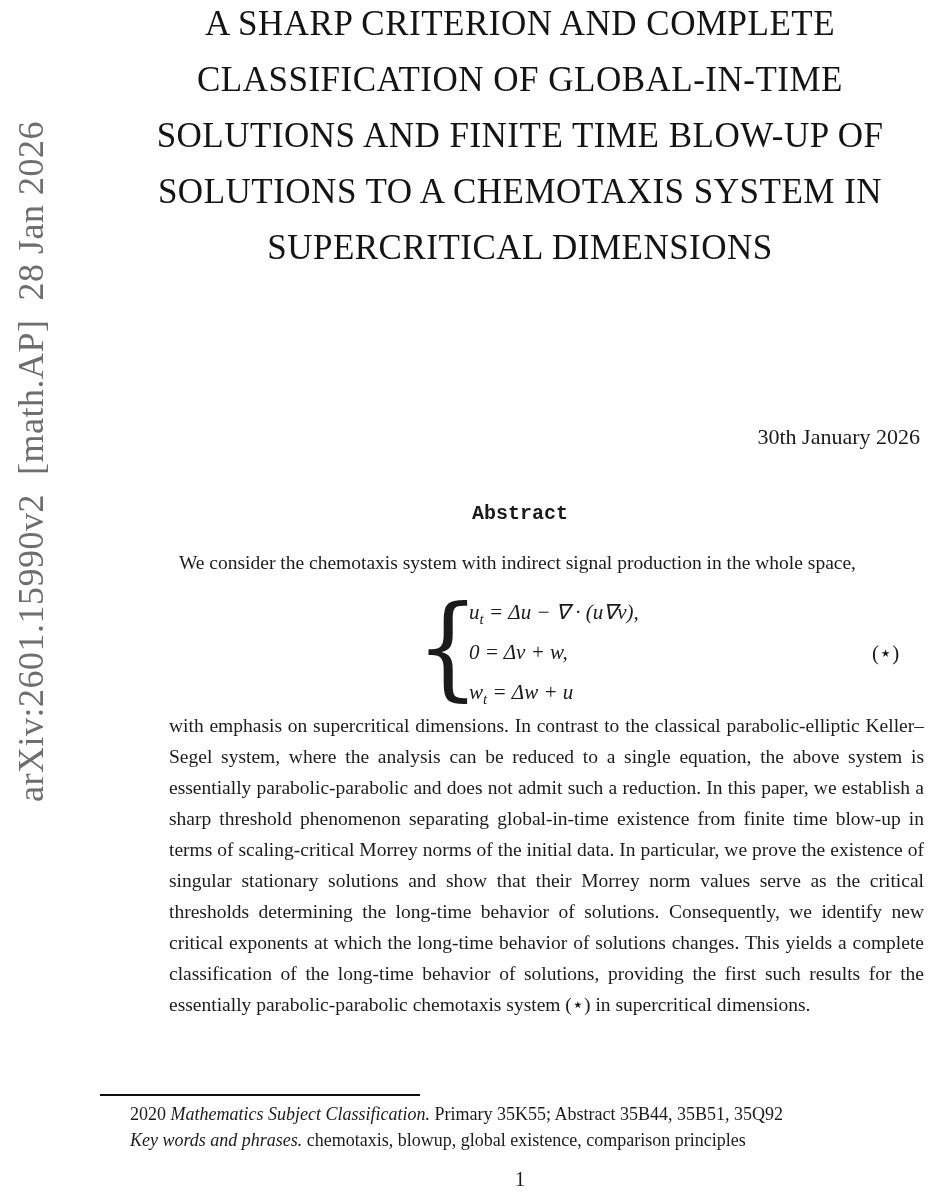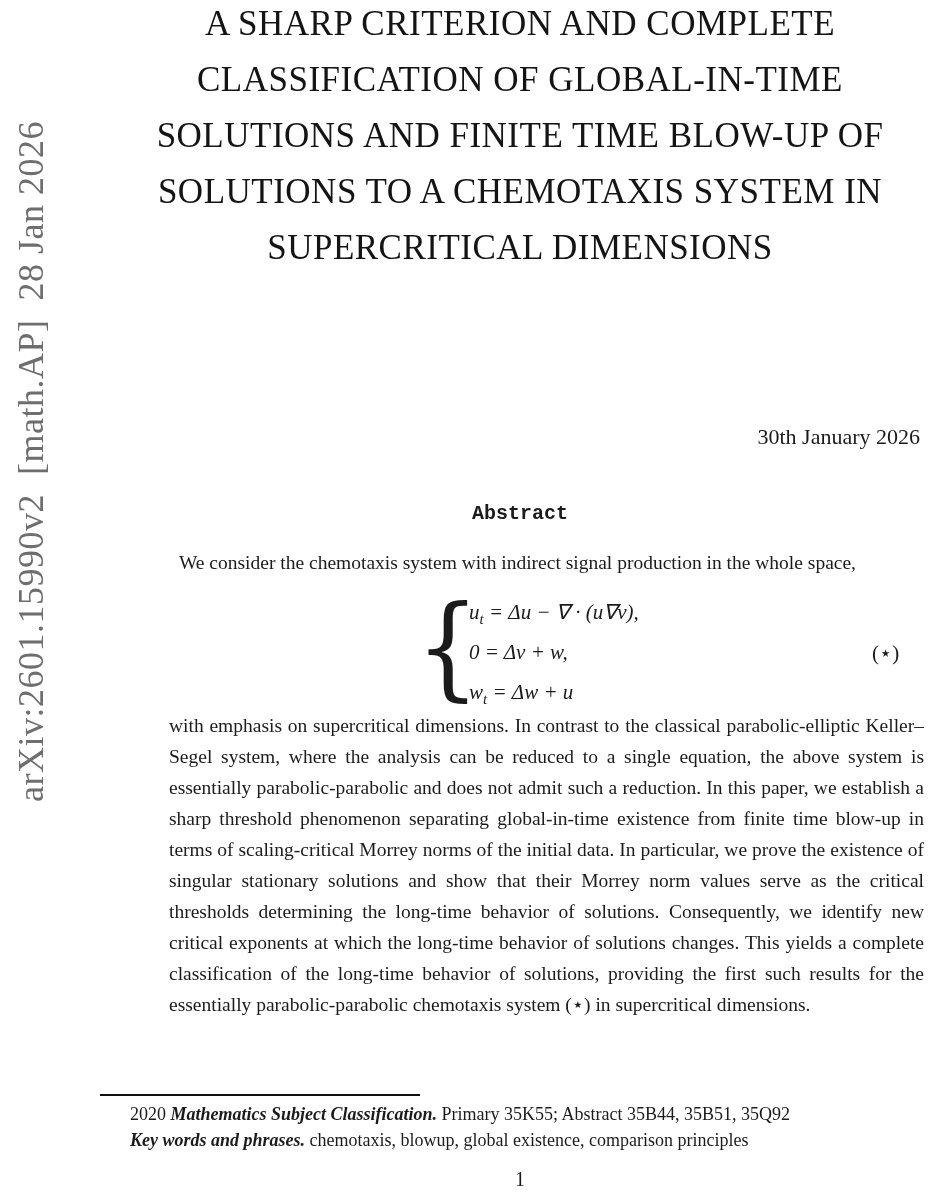--- a/index.html
+++ b/index.html
@@ -99,21 +99,21 @@
     position:absolute;
     top:1094px;left:100px;
     width:320px;height:2px;
     background:#111111;
   }
   .footnote{
     position:absolute;
     top:1102px;left:130px;width:775px;
     font-size:18px;line-height:25.5px;
   }
-  .footnote .it{font-style:italic;font-weight:bold;}
+  .footnote .it{font-style:italic;}
   .page-number{
     position:absolute;
     top:1168px;left:120px;width:800px;
     text-align:center;
     font-size:20px;
   }
 </style>
 </head>
 <body>
 

